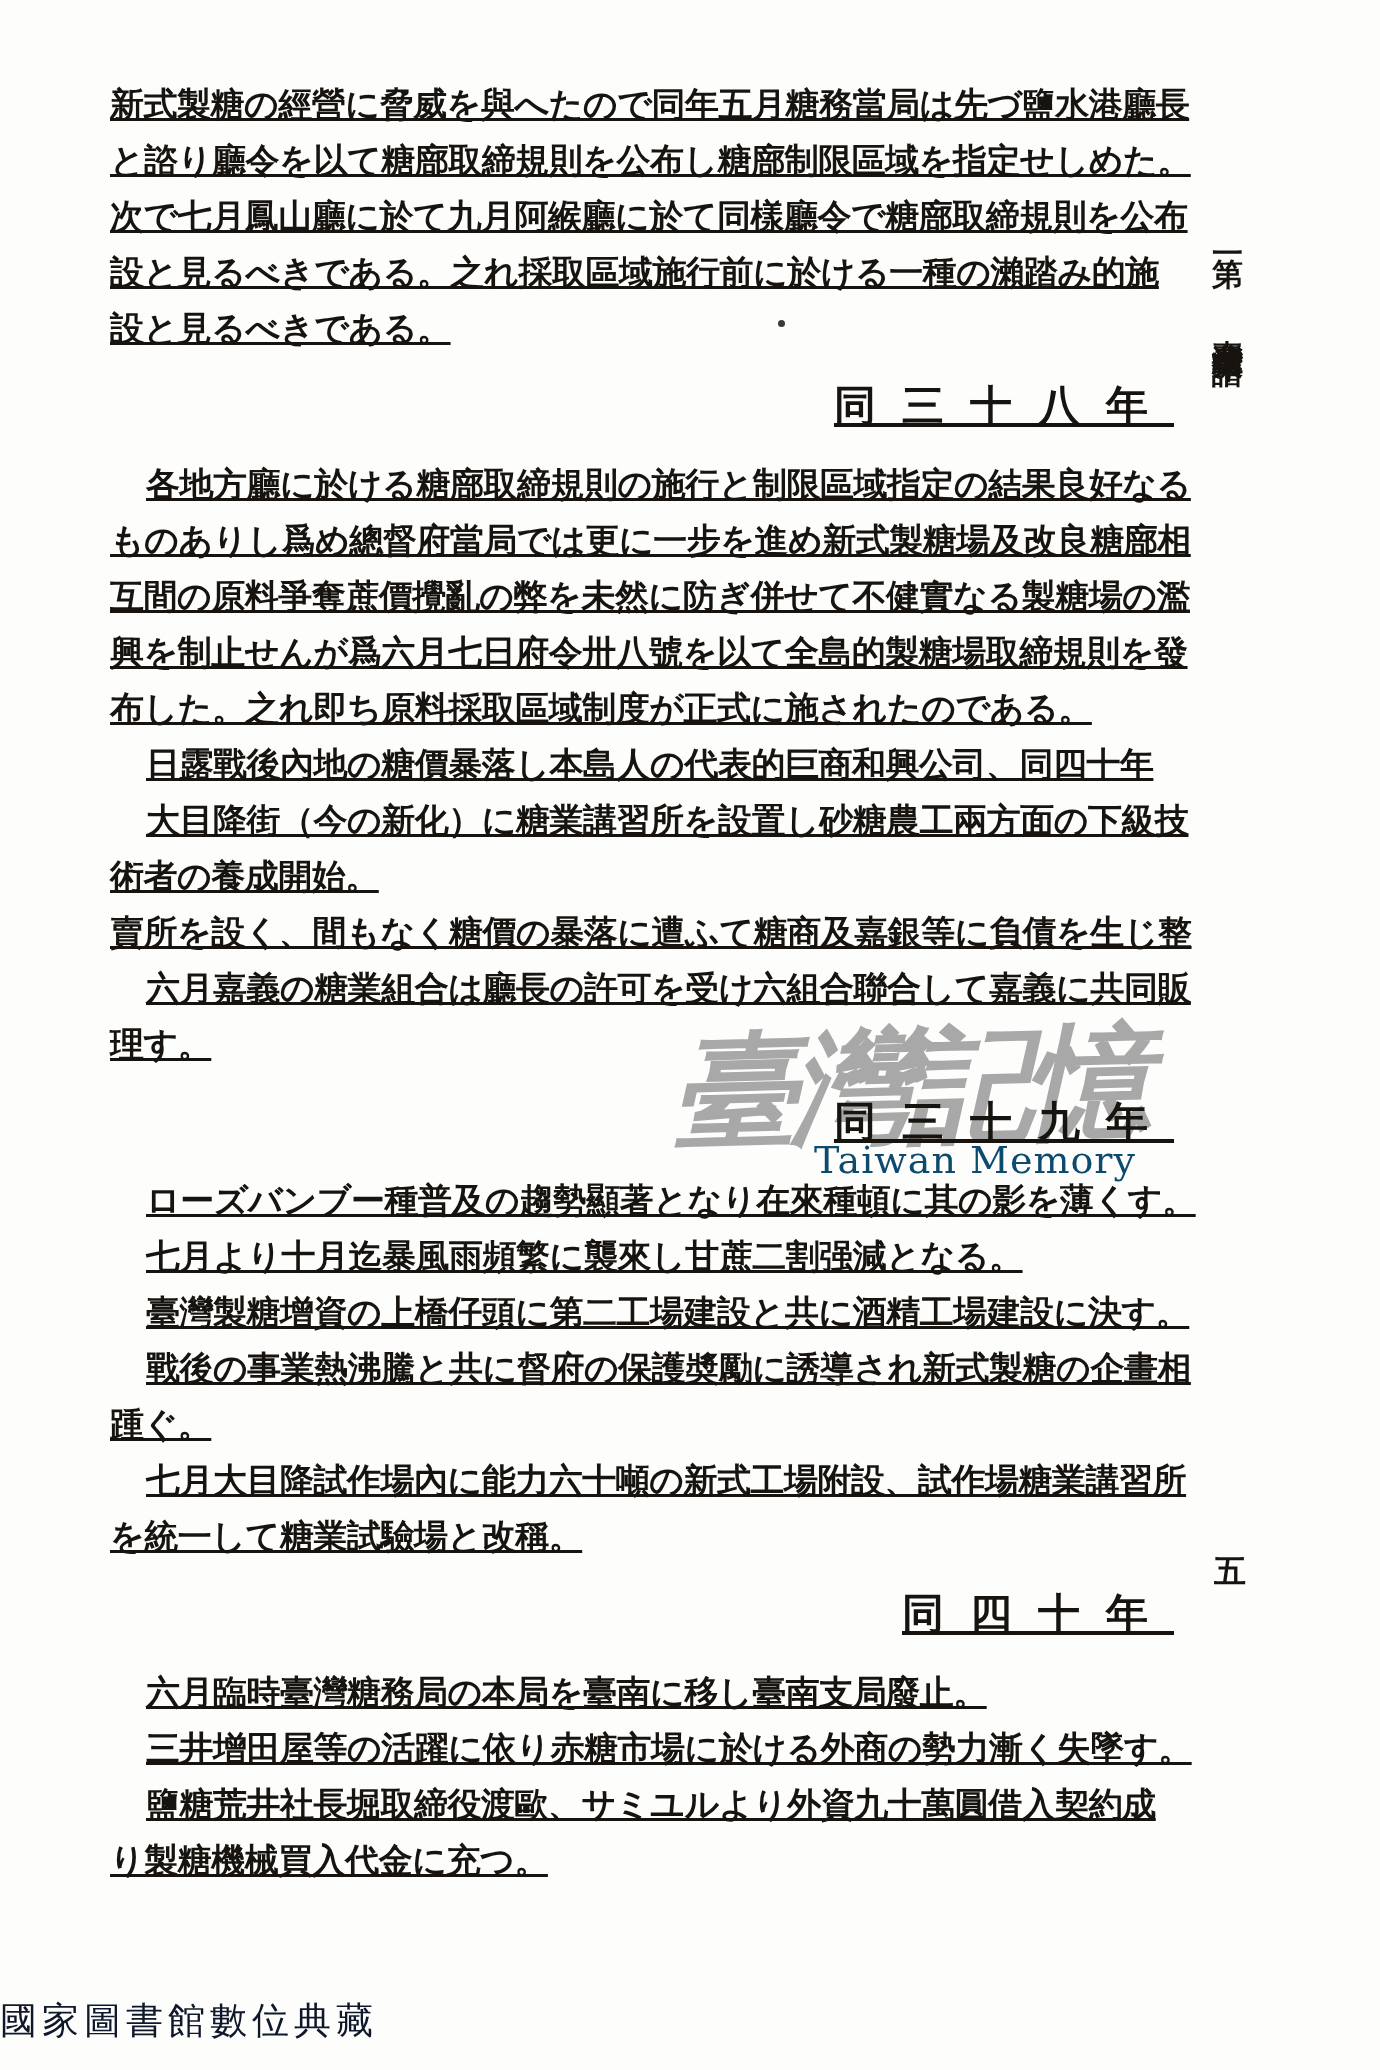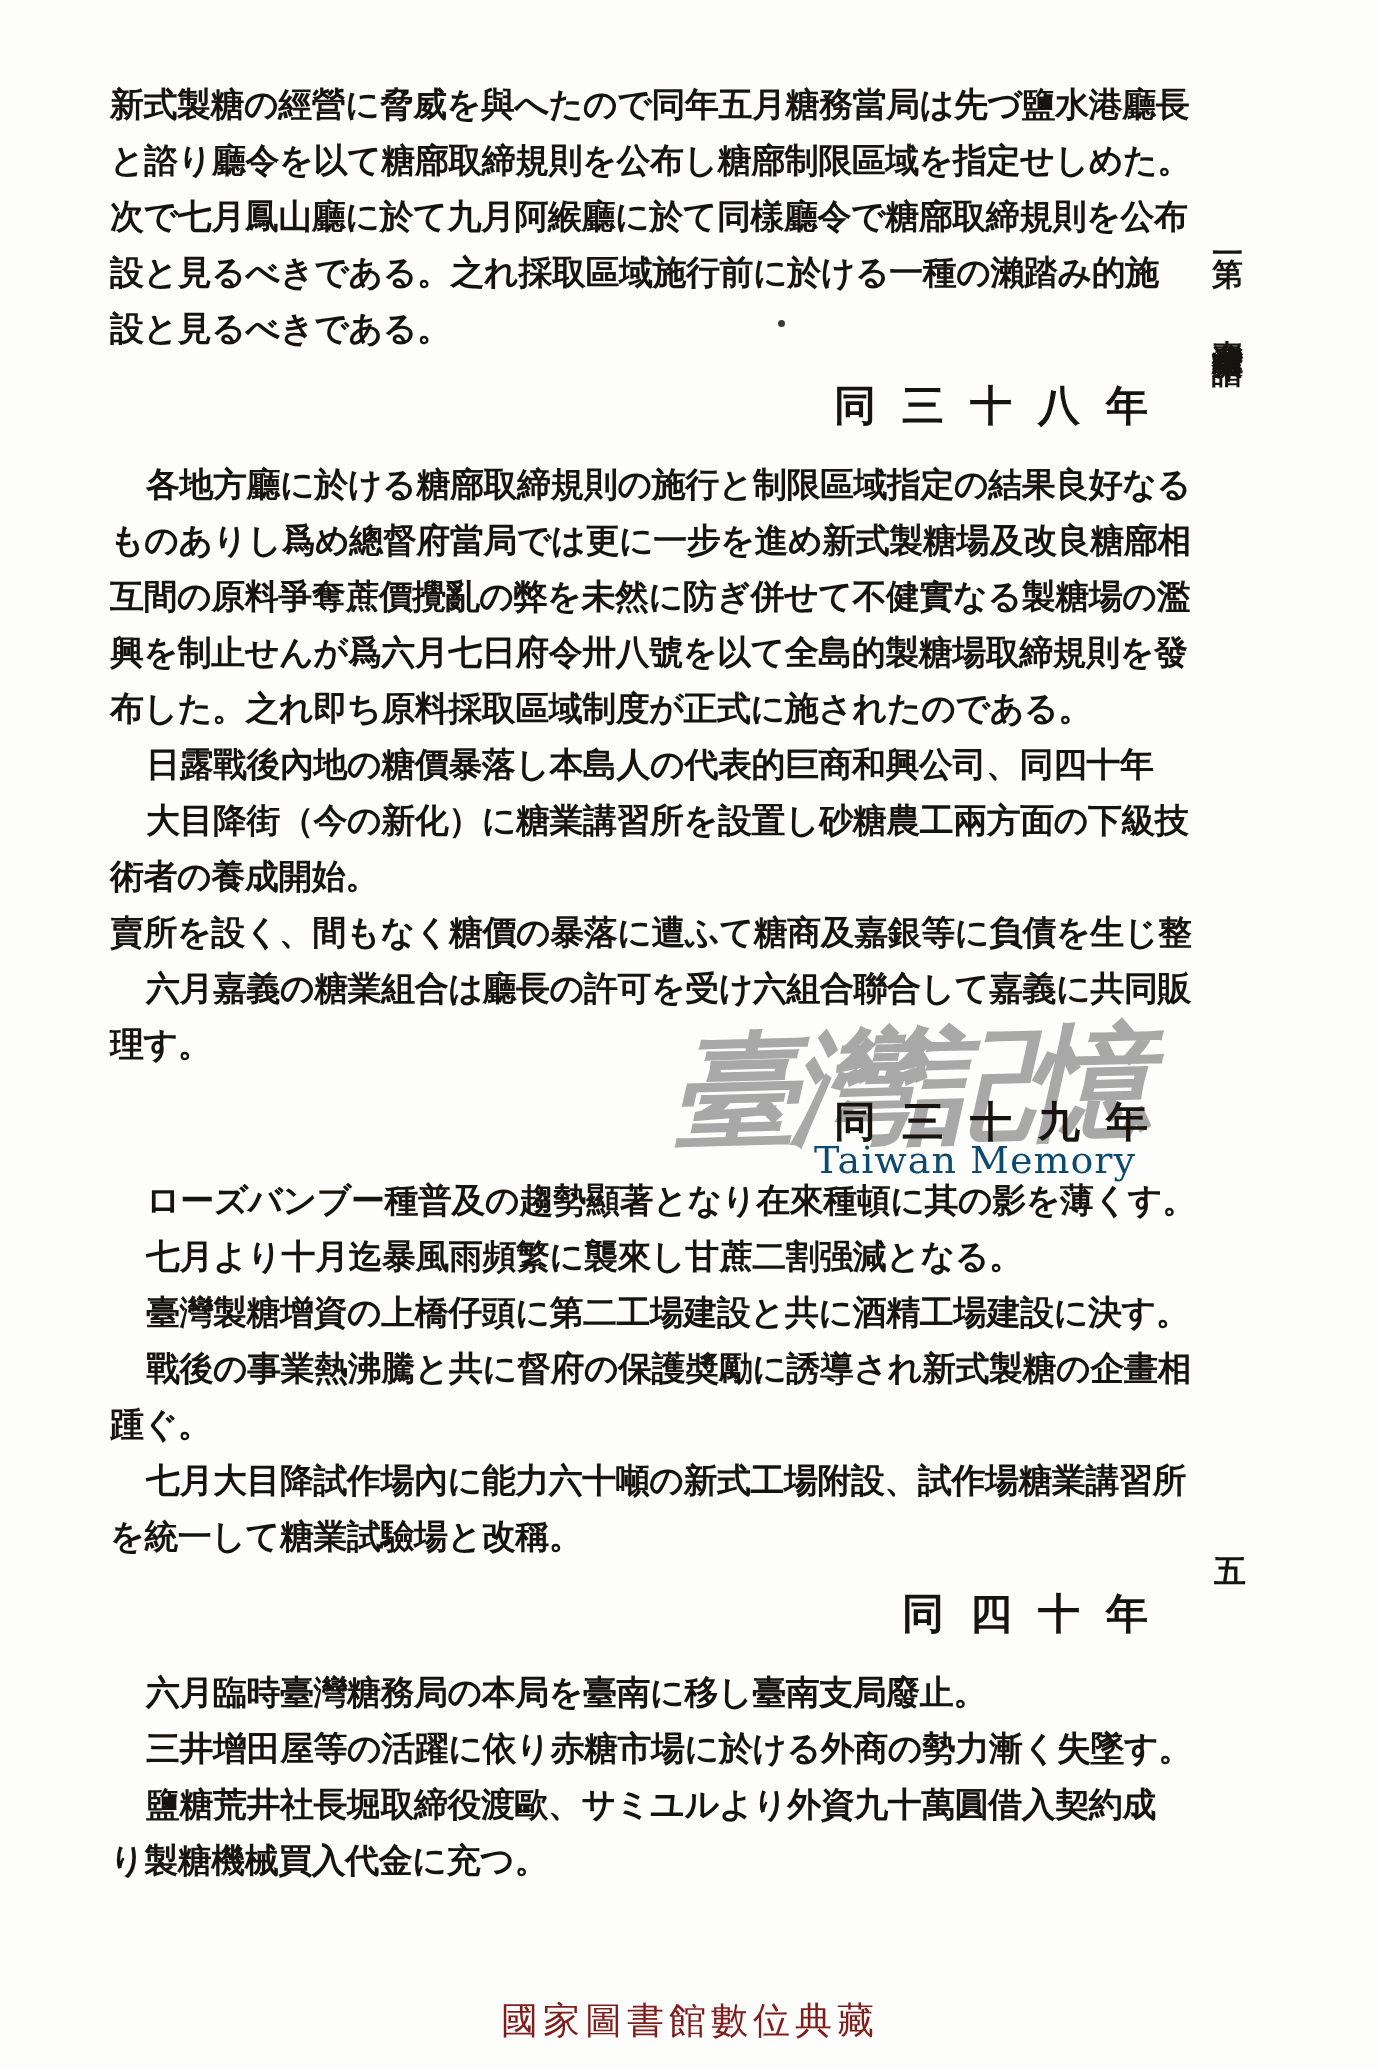--- a/index.html
+++ b/index.html
@@ -18,20 +18,21 @@
   .body-text {
     position: absolute;
     left: 110px;
     top: 76px;
     width: 1064px;
     font-size: 34px;
     font-weight: 600;
     letter-spacing: -0.5px;
     line-height: 56px;
     z-index: 2;
+    text-decoration: underline;
   }
   .line { white-space: nowrap; }
   .line.indent { padding-left: 36px; }
 
   .year-heading {
     font-size: 42px;
     font-weight: bold;
     line-height: 60px;
     margin: 20px 0;
     text-align: right;
@@ -91,25 +92,25 @@
     letter-spacing: 1px;
     color: #0c4a6e;
   }
 
   
   .footer {
     position: absolute;
     left: 0;
     top: 1996px;
     width: 100%;
-    text-align: center;
+    text-align: left;
     font-family: "DejaVu Sans", "Liberation Sans", sans-serif;
     font-size: 37px;
     letter-spacing: 5px;
-    color: #7f1d1d;
+    color: #0f172a;
     z-index: 2;
   }
 
   
   .speck {
     position: absolute;
     left: 778px;
     top: 320px;
     width: 7px;
     height: 7px;

